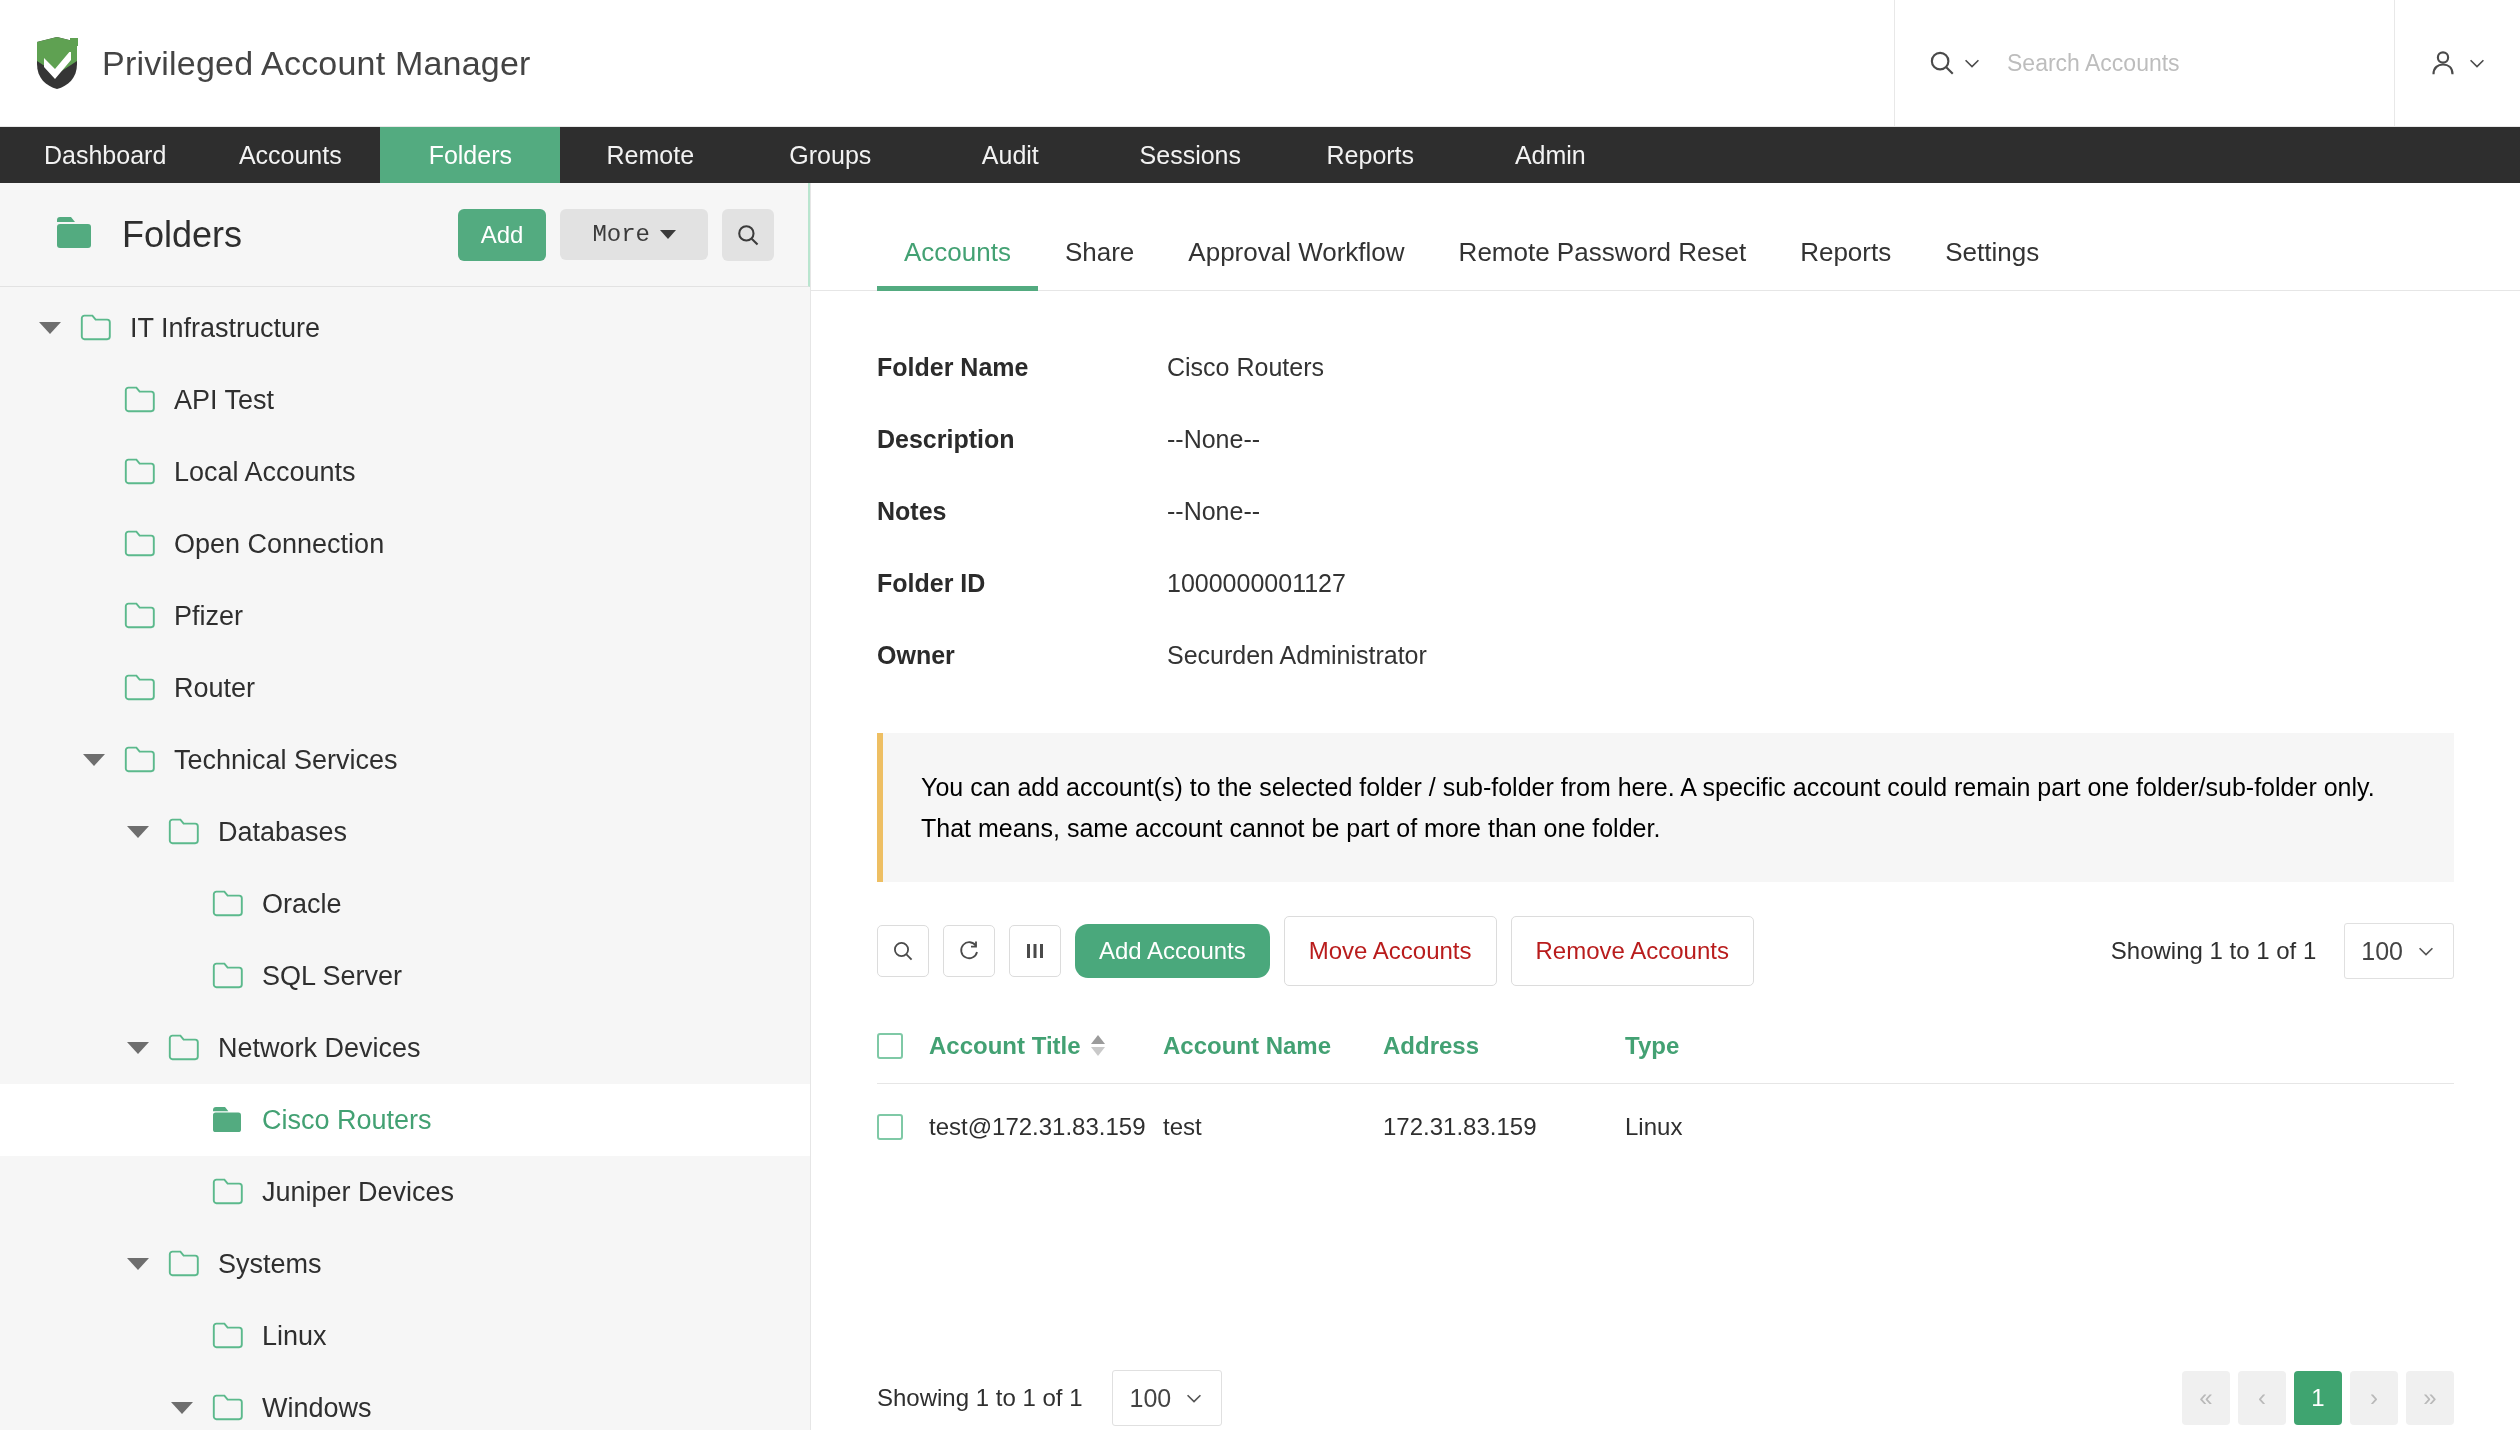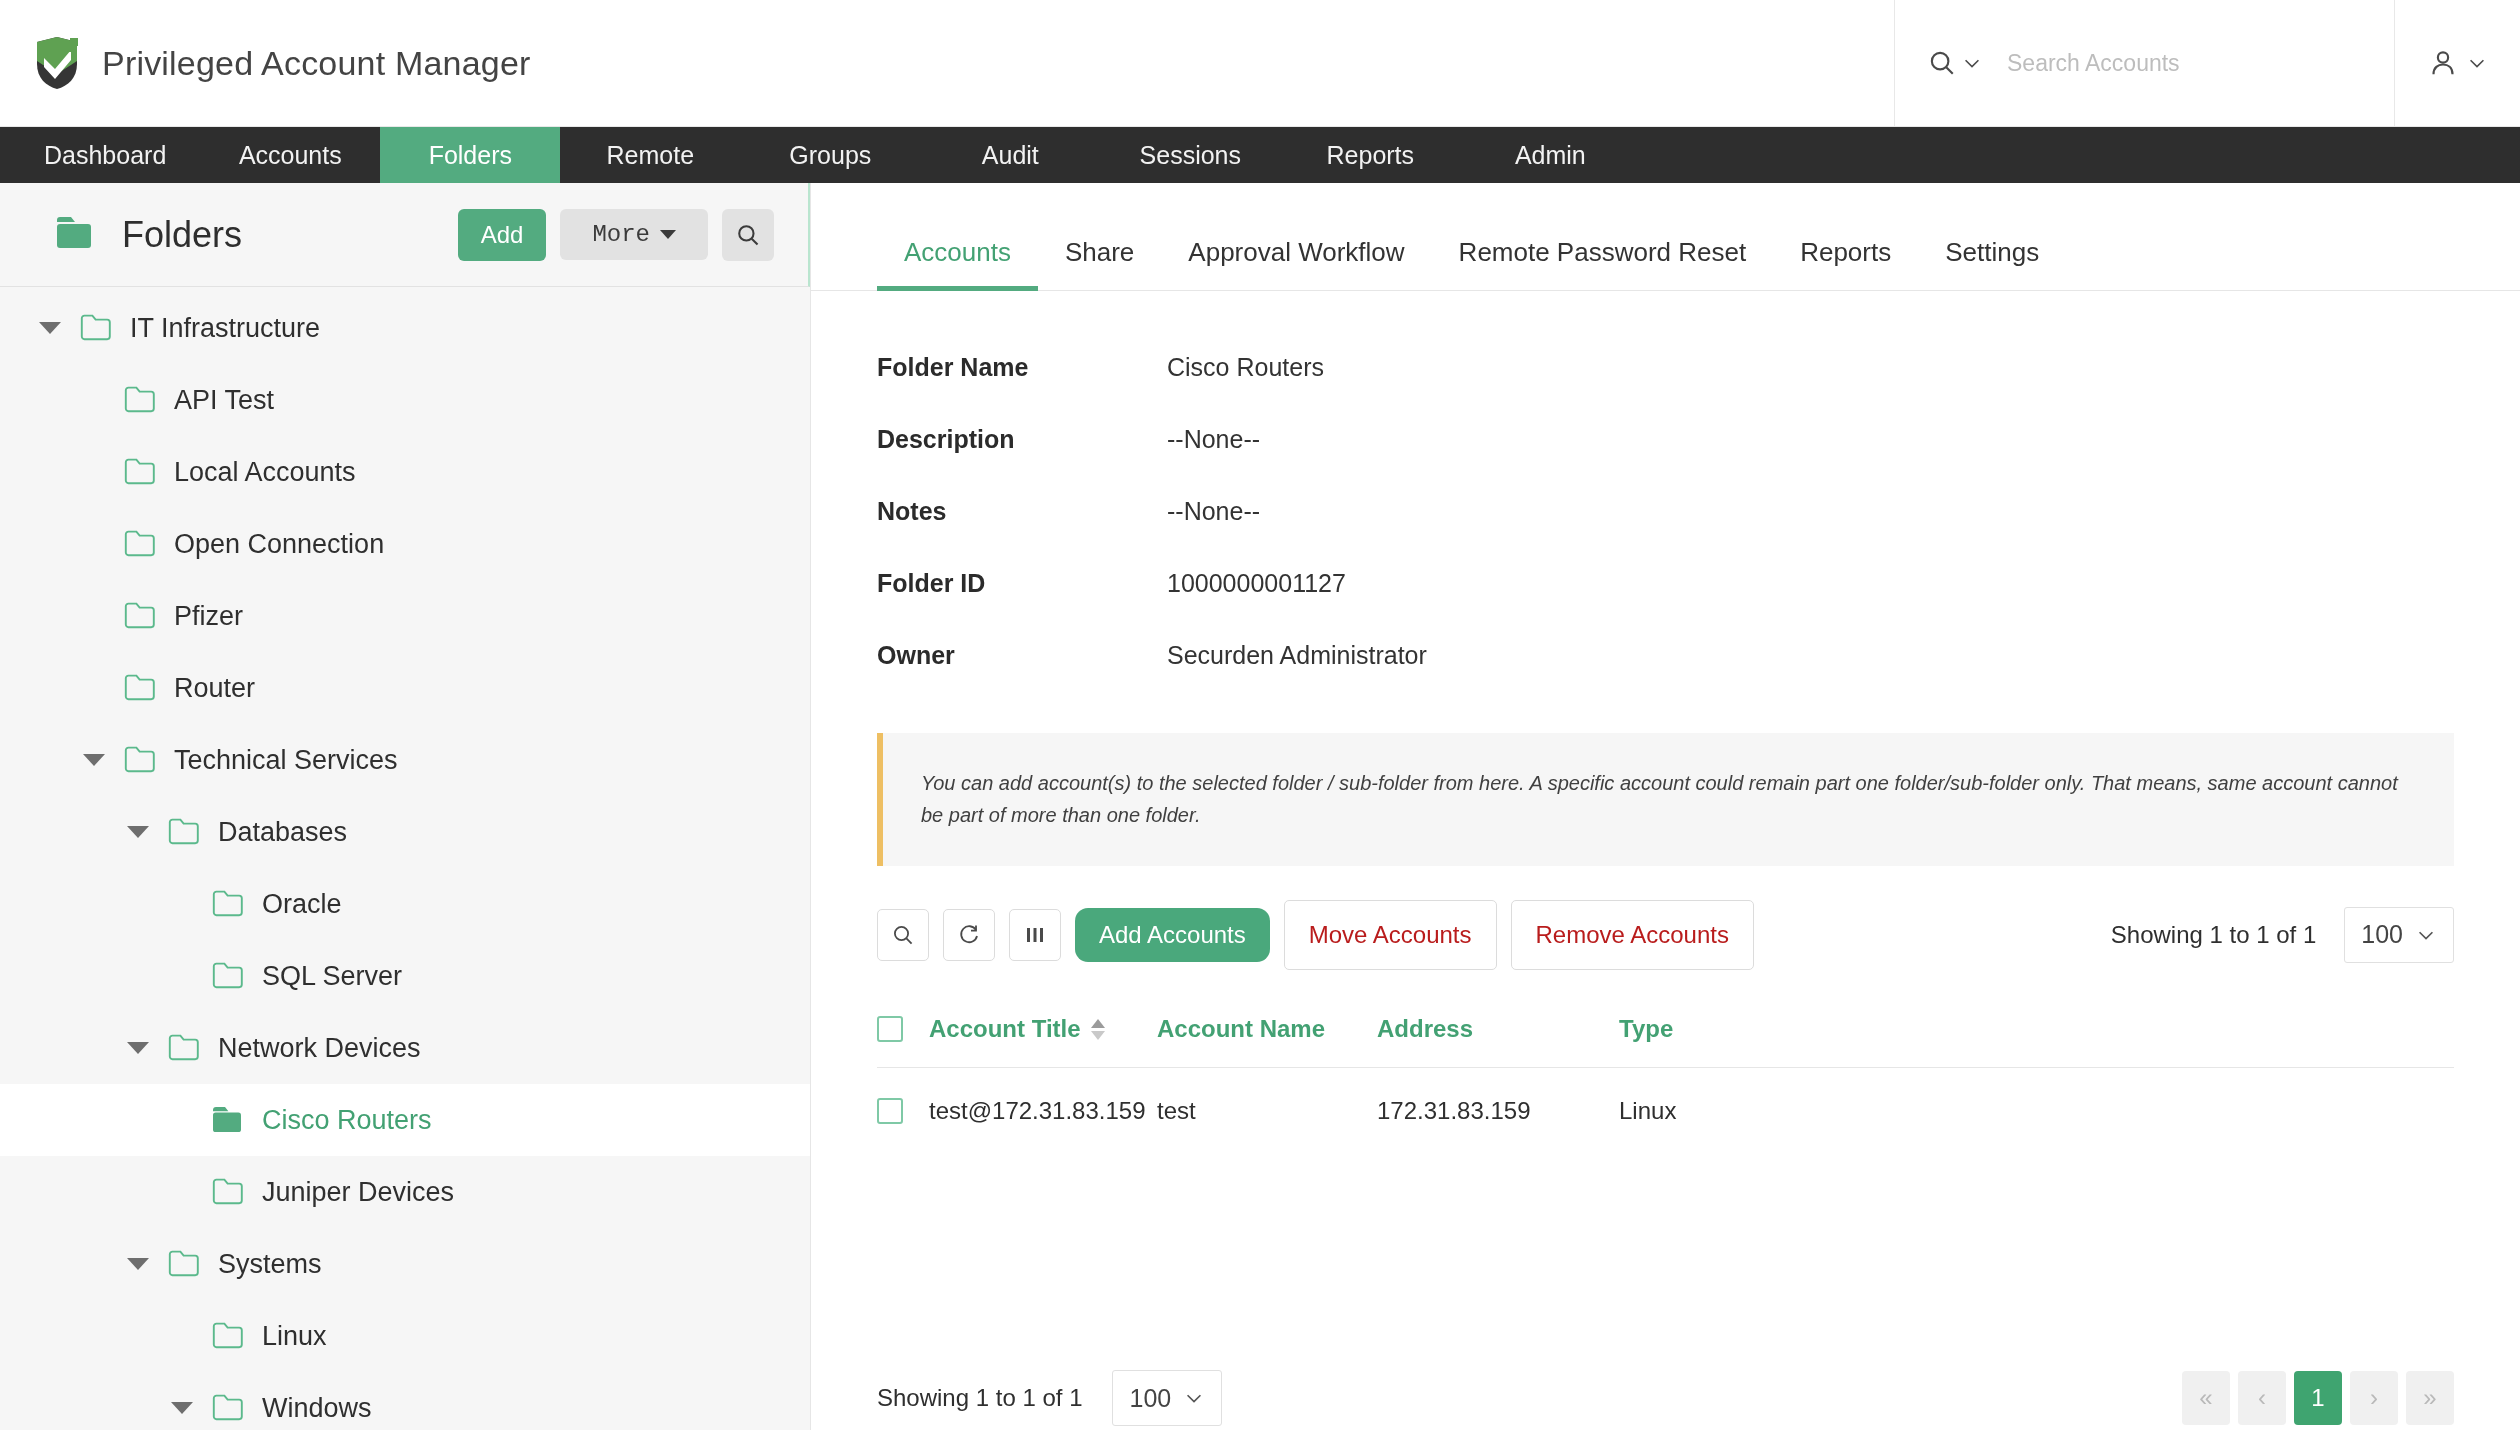--- a/index.html
+++ b/index.html
@@ -198,24 +198,23 @@
   .detail { padding: 40px 0 0 66px; }
   .drow { display: flex; align-items: center; height: 72px; }
   .dlabel { width: 290px; flex: 0 0 290px; font-size: 25px; font-weight: bold; color: #2b2b2b; }
   .dvalue { font-size: 25px; color: #333333; }
 
   .notice {
     margin: 42px 66px 0 66px;
     background: #f6f6f6;
     border-left: 6px solid #eebf63;
     padding: 34px 38px;
-    font-size: 20px;
+    font-size: 25px;
     line-height: 1.62;
-    color: #404040;
-    font-style: italic;
+    color: #000000;
   }
 
   .toolbar {
     margin: 34px 66px 0 66px;
     display: flex;
     align-items: center;
     gap: 14px;
   }
   .tb-sq {
     width: 52px; height: 52px;
@@ -278,21 +277,21 @@
   }
   .cb-cell { width: 52px; flex: 0 0 52px; display: flex; align-items: center; }
   .cbox {
     width: 26px; height: 26px;
     border: 2px solid #7fc9a6;
     border-radius: 3px;
     background: #fff;
     cursor: pointer;
   }
   .c1 { width: 228px; flex: 0 0 228px; }
-  .c2 { width: 220px; flex: 0 0 220px; }
+  .c2 { width: 220px; flex: 0 0 220px; margin-left: 6px; }
   .c3 { width: 242px; flex: 0 0 242px; }
   .c4 { width: 220px; flex: 0 0 220px; }
   .th { font-size: 24px; color: #43a173; font-weight: bold; display: flex; align-items: center; gap: 10px; }
   .td { font-size: 24px; color: #2f2f2f; }
   .sorter { display: inline-flex; flex-direction: column; gap: 3px; }
   .sorter i {
     display: block; width: 0; height: 0;
     border-left: 7px solid transparent;
     border-right: 7px solid transparent;
   }

